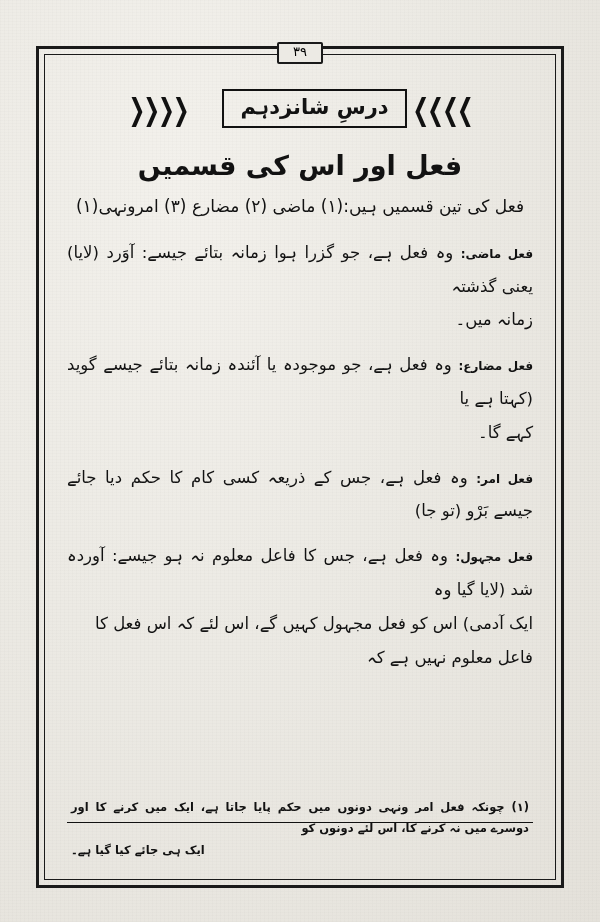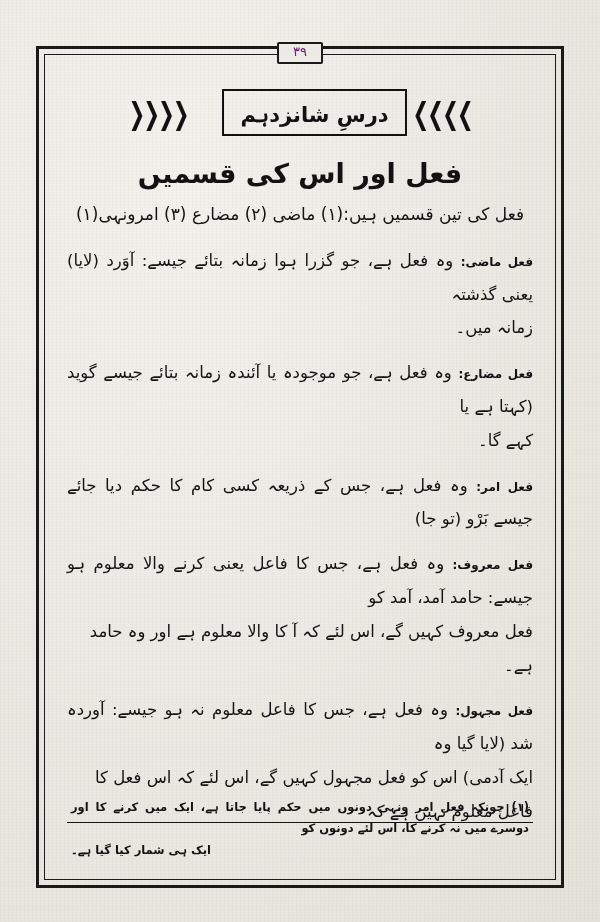--- a/index.html
+++ b/index.html
@@ -36,21 +36,21 @@
   
   .page-num{
     position:absolute;
     top:-13px;left:50%;transform:translateX(-50%);
     background:#eceae4;
     border:2px solid #1a1a1a;
     border-radius:2px;
     padding:1px 14px 3px;
     font-size:13px;
     line-height:1.1;
-    color:#701a75;
+    color:#000000;
     font-family:"DejaVu Sans", sans-serif;
     letter-spacing:1px;
   }
   .content{
     position:absolute;
     left:18px;right:18px;top:18px;bottom:12px;
     direction:rtl;
     text-align:right;
     color:#121212;
   }
@@ -66,21 +66,21 @@
   .orn{
     font-size:20px;
     letter-spacing:-2px;
     color:#111;
     line-height:1;
     transform:scaleY(1.5);
     white-space:nowrap;
   }
   .lesson-box{
     border:2px solid #111;
-    padding:12px 16px 7px;
+    padding:4px 16px 7px;
     font-size:21px;
     font-weight:bold;
     line-height:1.15;
     white-space:nowrap;
     background:transparent;
     margin-left:29px;
   }
   .title{
     text-align:center;
     font-size:27px;
@@ -160,35 +160,30 @@
           <span>وہ فعل ہے، جو موجودہ یا آئندہ زمانہ بتائے جیسے گوید (کہتا ہے یا</span>
           <span class="trail">کہے گا۔</span>
         </div>
 
         <div class="def">
           <span class="term">فعل امر:</span>
           <span>وہ فعل ہے، جس کے ذریعہ کسی کام کا حکم دیا جائے جیسے بَرْو (تو جا)</span>
         </div>
 
 
-        <div class="def">
-          <span class="term">فعل معروف:</span>
-          <span>وہ فعل ہے، جس کا فاعل یعنی کرنے والا معلوم ہو جیسے: حامد آمد، آمد کو</span>
-          <span class="trail">فعل معروف کہیں گے، اس لئے کہ آ کا والا معلوم ہے اور وہ حامد ہے۔</span>
-        </div>
 
         <div class="def">
           <span class="term">فعل مجہول:</span>
           <span>وہ فعل ہے، جس کا فاعل معلوم نہ ہو جیسے: آوردہ شد (لایا گیا وہ</span>
           <span class="trail">ایک آدمی) اس کو فعل مجہول کہیں گے، اس لئے کہ اس فعل کا فاعل معلوم نہیں ہے کہ</span>
           
         </div>
 
         <div class="footnote-rule"></div>
         <div class="footnote">
           <span>(۱) چونکہ فعل امر ونہی دونوں میں حکم پایا جاتا ہے، ایک میں کرنے کا اور دوسرے میں نہ کرنے کا، اس لئے دونوں کو</span>
-          <span class="fn-last">ایک ہی شمار کیا گیا ہے۔</span>
+          <span class="fn-last">ایک ہی جائے کیا گیا ہے۔</span>
         </div>
 
       </div>
     </div>
   </div>
 </div>
 
 </body></html>

